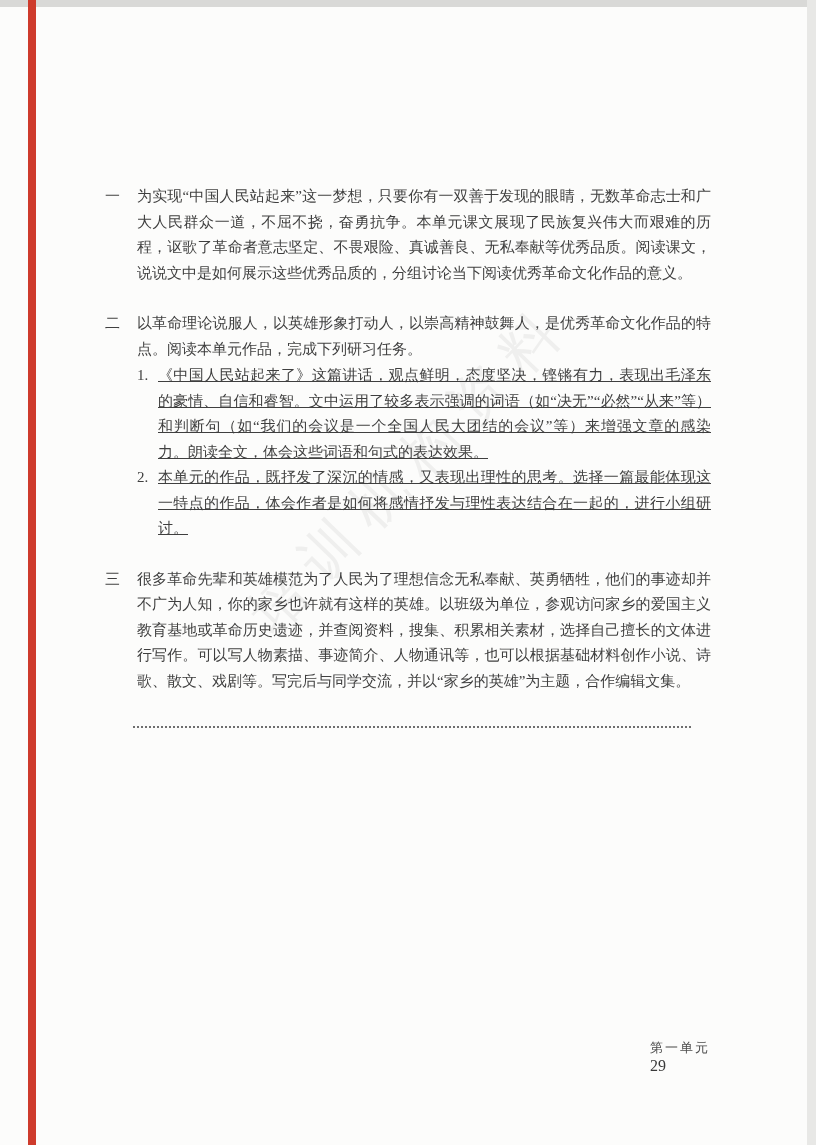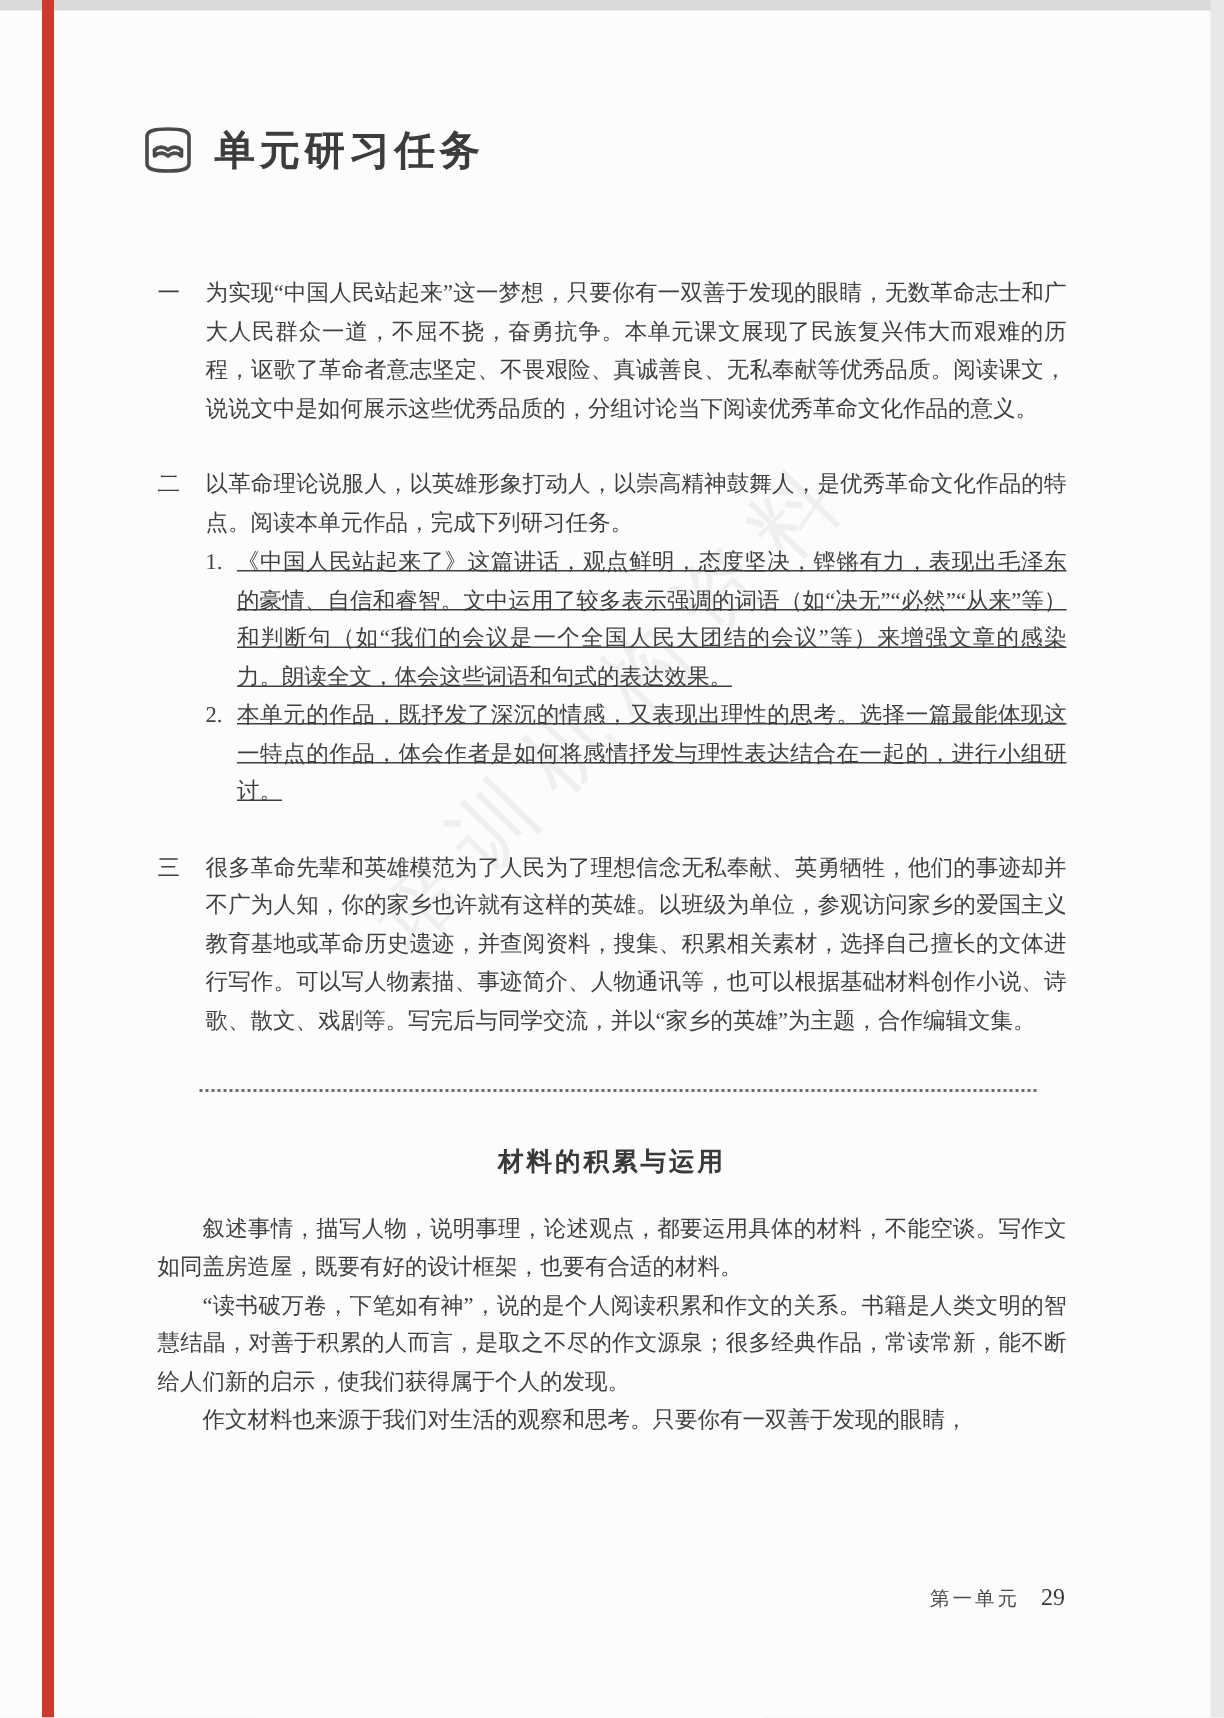--- a/index.html
+++ b/index.html
@@ -44,21 +44,21 @@
 
   .article{margin-top:34px;}
   .article-title{
     text-align:center;font-weight:bold;font-size:17px;color:#393939;
     letter-spacing:2px;margin-bottom:20px;
   }
   .article p{margin:0;text-indent:2em;}
 
   .footer{
     position:absolute;right:106px;bottom:70px;
-    display:flex;align-items:baseline;gap:14px;
+    display:flex;align-items:baseline;flex-direction:column;
   }
   .unit-label{font-size:13px;color:#4b4b4b;letter-spacing:2px;}
   .page-number{font-size:16px;font-weight:normal;color:#3a3a3a;}
 
   .watermark{
     position:absolute;left:40px;top:430px;width:740px;
     transform:rotate(-46deg);
     font-size:56px;letter-spacing:16px;text-align:center;
     color:rgba(125,125,125,0.10);
     font-family:"Liberation Sans","DejaVu Sans",sans-serif;
@@ -69,30 +69,20 @@
 <body>
 
 <div class="page">
 
   <div class="scan-top"></div>
   <div class="scan-right"></div>
   <div class="red-bar"></div>
 
   <div class="watermark">培训机构资料</div>
 
-  <div class="header">
-    <span>
-      <svg class="logo" viewBox="0 0 36 32" fill="none" stroke="#4a4a4a" stroke-width="2.4" stroke-linecap="round" stroke-linejoin="round">
-        <path d="M4 7 C4 3.5 8 2 18 2 C28 2 32 3.5 32 7 L32 25 C32 28.5 28 30 18 30 C8 30 4 28.5 4 25 Z"></path>
-        <path d="M9 16 C12 13.5 15 13.5 18 16 C21 13.5 24 13.5 27 16"></path>
-        <path d="M9 16 L9 20 C12 17.5 15 17.5 18 20 C21 17.5 24 17.5 27 20 L27 16"></path>
-      </svg>
-    </span>
-    <span class="page-title">单元研习任务</span>
-  </div>
 
   <div class="content">
 
     <div class="section">
       <div class="sec-marker">一</div>
       <div class="sec-body">为实现“中国人民站起来”这一梦想，只要你有一双善于发现的眼睛，无数革命志士和广大人民群众一道，不屈不挠，奋勇抗争。本单元课文展现了民族复兴伟大而艰难的历程，讴歌了革命者意志坚定、不畏艰险、真诚善良、无私奉献等优秀品质。阅读课文，说说文中是如何展示这些优秀品质的，分组讨论当下阅读优秀革命文化作品的意义。</div>
     </div>
 
     <div class="section">
       <div class="sec-marker">二</div>
@@ -111,26 +101,20 @@
       </div>
     </div>
 
     <div class="section">
       <div class="sec-marker">三</div>
       <div class="sec-body">很多革命先辈和英雄模范为了人民为了理想信念无私奉献、英勇牺牲，他们的事迹却并不广为人知，你的家乡也许就有这样的英雄。以班级为单位，参观访问家乡的爱国主义教育基地或革命历史遗迹，并查阅资料，搜集、积累相关素材，选择自己擅长的文体进行写作。可以写人物素描、事迹简介、人物通讯等，也可以根据基础材料创作小说、诗歌、散文、戏剧等。写完后与同学交流，并以“家乡的英雄”为主题，合作编辑文集。</div>
     </div>
 
     <div class="dotted-divider"></div>
 
-    <div class="article">
-      <div class="article-title">材料的积累与运用</div>
-      <p>叙述事情，描写人物，说明事理，论述观点，都要运用具体的材料，不能空谈。写作文如同盖房造屋，既要有好的设计框架，也要有合适的材料。</p>
-      <p>“读书破万卷，下笔如有神”，说的是个人阅读积累和作文的关系。书籍是人类文明的智慧结晶，对善于积累的人而言，是取之不尽的作文源泉；很多经典作品，常读常新，能不断给人们新的启示，使我们获得属于个人的发现。</p>
-      <p>作文材料也来源于我们对生活的观察和思考。只要你有一双善于发现的眼睛，</p>
-    </div>
 
   </div>
 
   <div class="footer">
     <span class="unit-label">第一单元</span>
     <span class="page-number">29</span>
   </div>
 
 </div>
 

